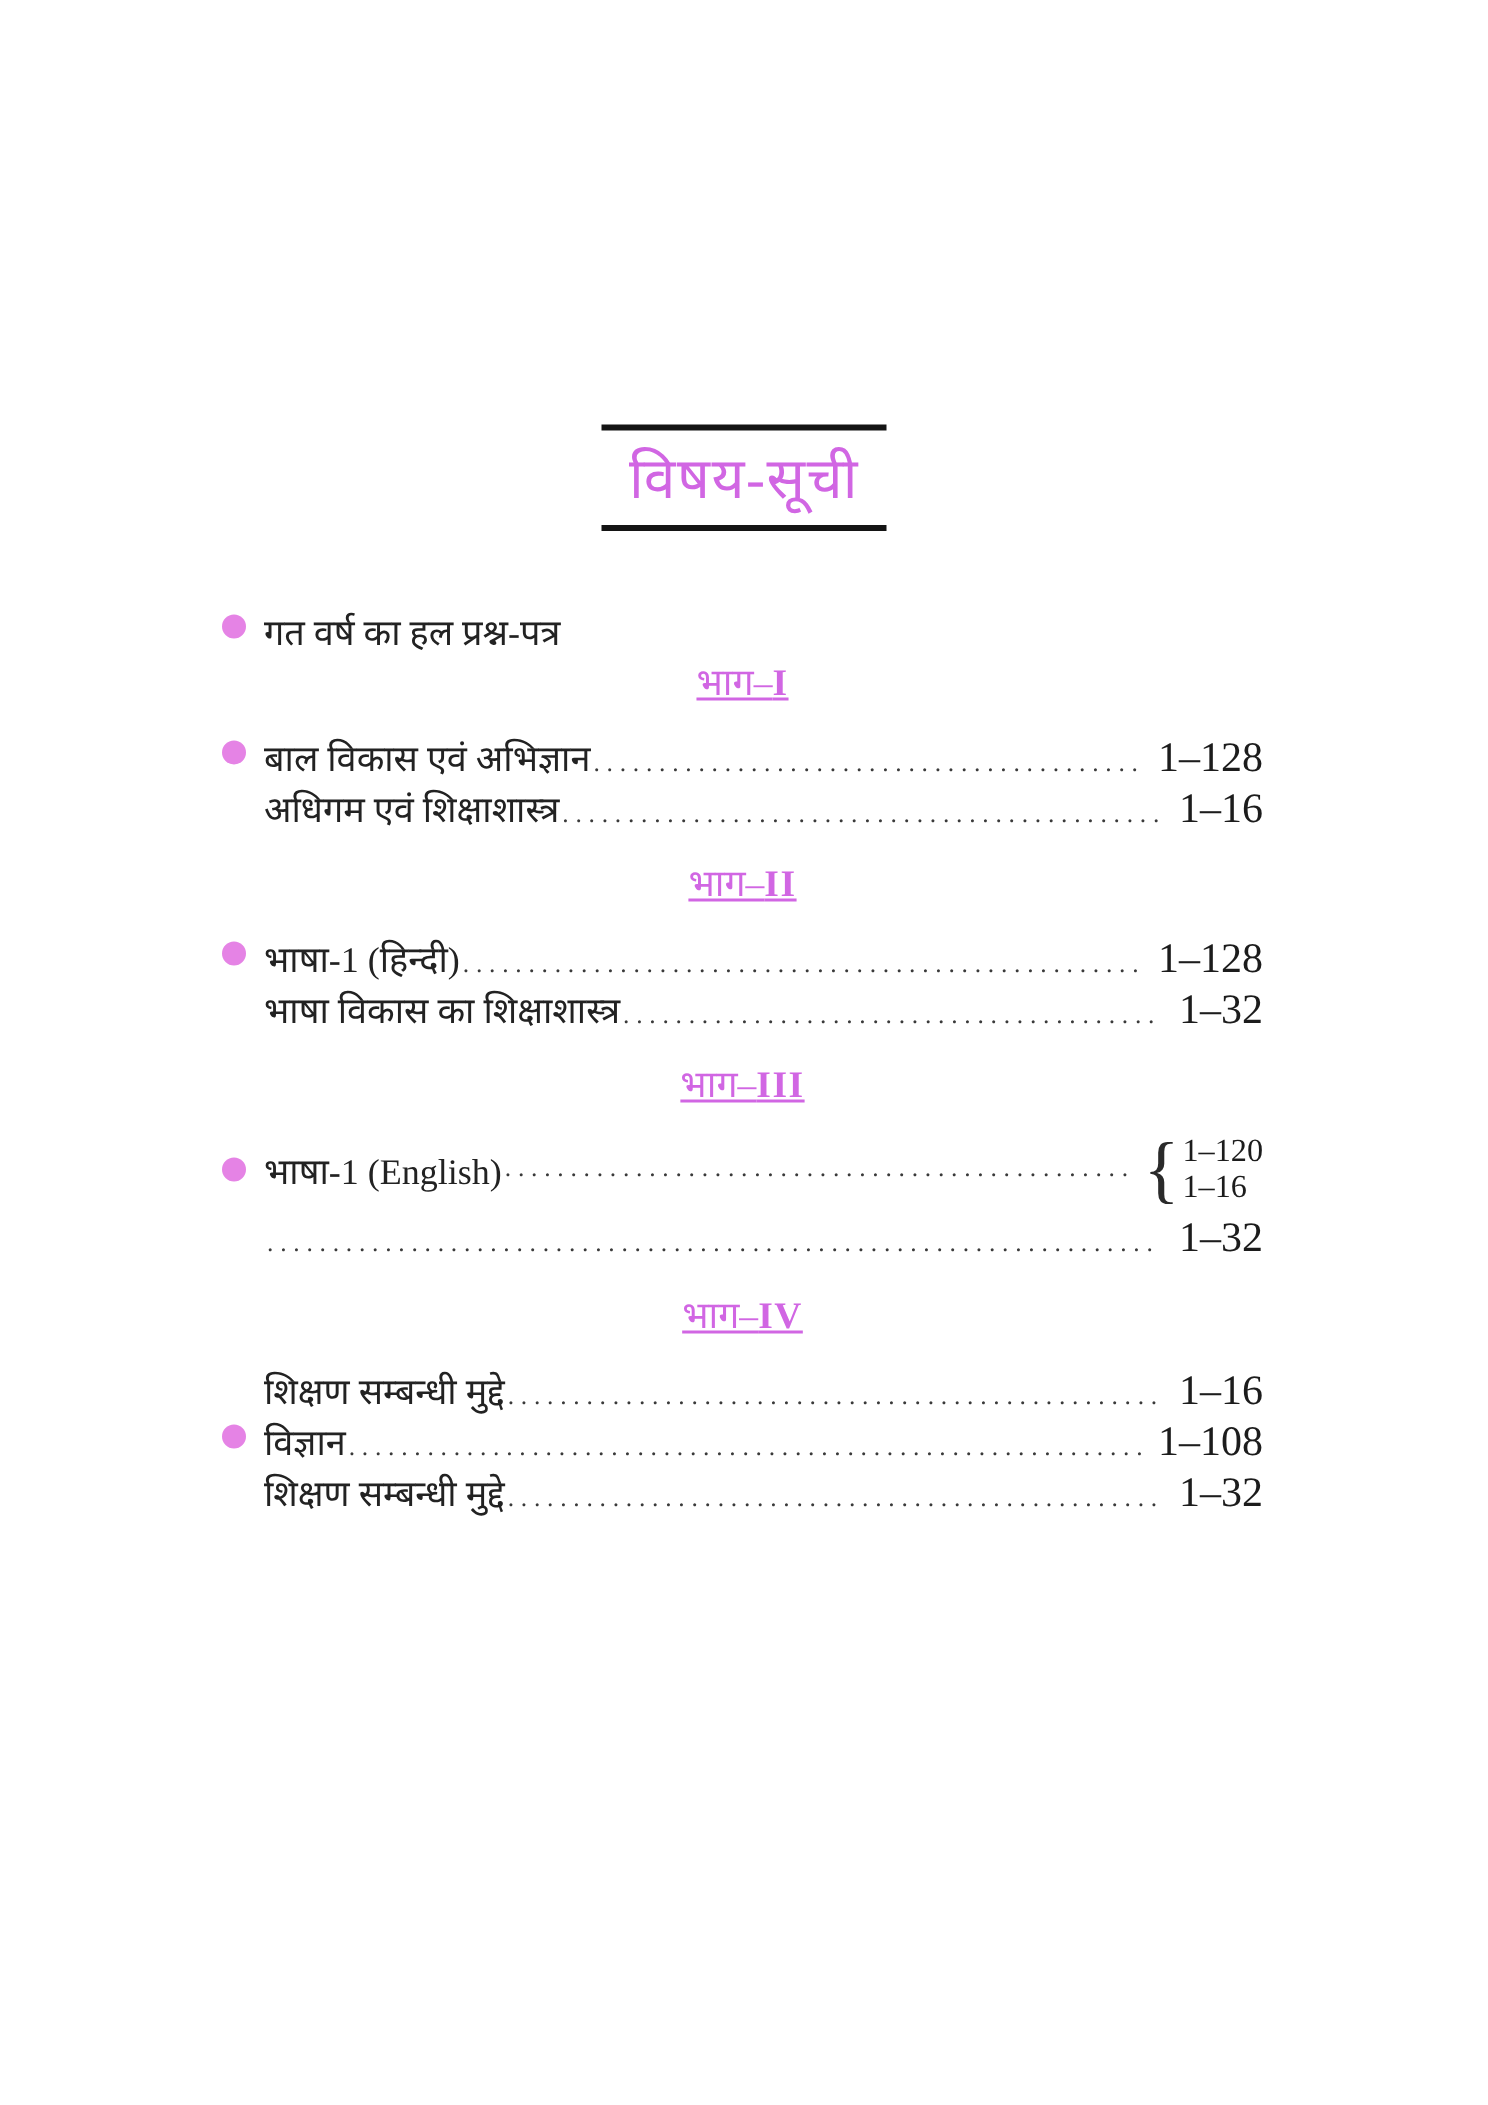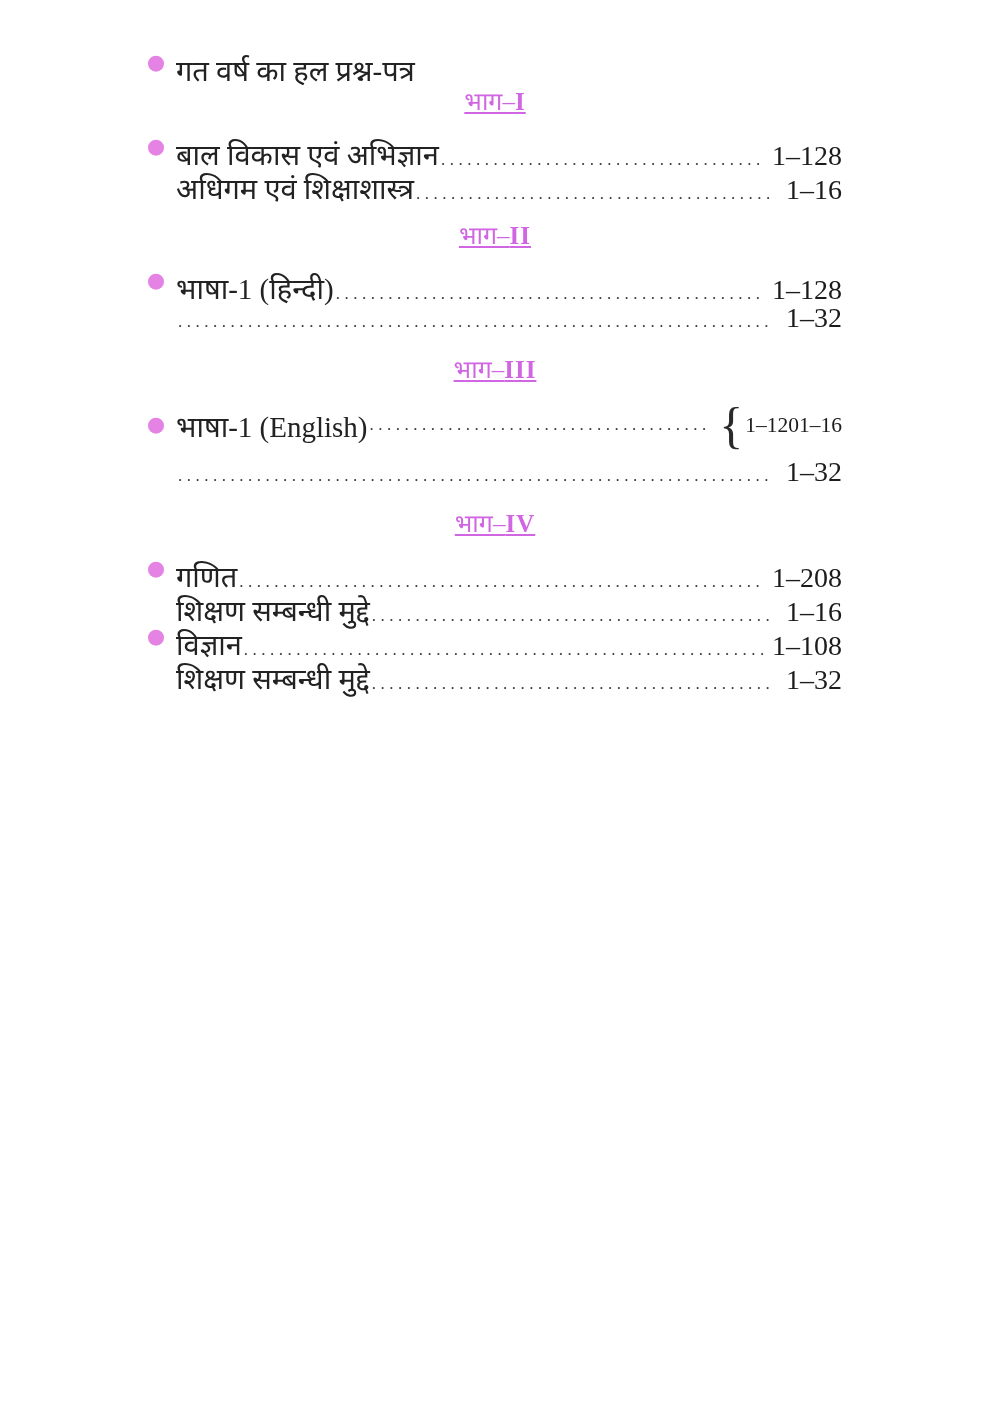--- a/index.html
+++ b/index.html
@@ -39,21 +39,21 @@
     height:30px;
     padding:4px 0 0 28px;
   }
   .row .bullet{
     position:absolute;left:0;top:50%;
     transform:translateY(-46%);
     width:16px;height:16px;border-radius:50%;
     background:var(--bullet);
   }
   .label{
-    font-size:29px;
+    font-size:24px;
     white-space:nowrap;
     color:var(--ink);
   }
   .leader{
     flex:1 1 auto;
     min-width:10px;
     overflow:hidden;
     white-space:nowrap;
     margin:0 8px 0 2px;
     font-size:17px;
@@ -93,31 +93,36 @@
     white-space:nowrap;
   }
   .brace{
     font-size:50px;
     font-weight:300;
     line-height:0.9;
     color:#2a2a2a;
     margin-right:2px;
   }
   .stack{
-    display:flex;flex-direction:row;
+    display:flex;flex-direction:column;
     font-size:21.5px;line-height:24px;
     color:#1c1c1c;
     text-align:left;
   }
 </style>
 </head>
 <body>
 
 <div class="page">
 
+  <div class="title-wrap">
+    <div class="title-box">
+      <span class="title">विषय-सूची</span>
+    </div>
+  </div>
 
   <div class="toc">
 
     <div class="row">
       <span class="bullet"></span>
       <span class="label">गत वर्ष का हल प्रश्न-पत्र</span>
     </div>
 
     <div class="section-header first">
       <span>भाग–</span><span class="numeral">I</span>
@@ -139,20 +144,21 @@
       <span>भाग–</span><span class="numeral">II</span>
     </div>
 
     <div class="row">
       <span class="bullet"></span>
       <span class="label">भाषा-1 (हिन्दी)</span>
       <span class="leader"></span>
       <span class="pages">1–128</span>
     </div>
     <div class="row">
+      <span class="label">भाषा विकास का शिक्षाशास्त्र</span>
       <span class="leader"></span>
       <span class="pages">1–32</span>
     </div>
 
     <div class="section-header">
       <span>भाग–</span><span class="numeral">III</span>
     </div>
 
     <div class="row tall">
       <span class="bullet"></span>
@@ -169,26 +175,20 @@
     <div class="row">
       <span class="leader"></span>
       <span class="pages">1–32</span>
     </div>
 
     <div class="section-header">
       <span>भाग–</span><span class="numeral">IV</span>
     </div>
 
     <div class="row">
-      <span class="bullet"></span>
-      <span class="label">गणित</span>
-      <span class="leader"></span>
-      <span class="pages">1–208</span>
-    </div>
-    <div class="row">
       <span class="label">शिक्षण सम्बन्धी मुद्दे</span>
       <span class="leader"></span>
       <span class="pages">1–16</span>
     </div>
     <div class="row">
       <span class="bullet"></span>
       <span class="label">विज्ञान</span>
       <span class="leader"></span>
       <span class="pages">1–108</span>
     </div>

